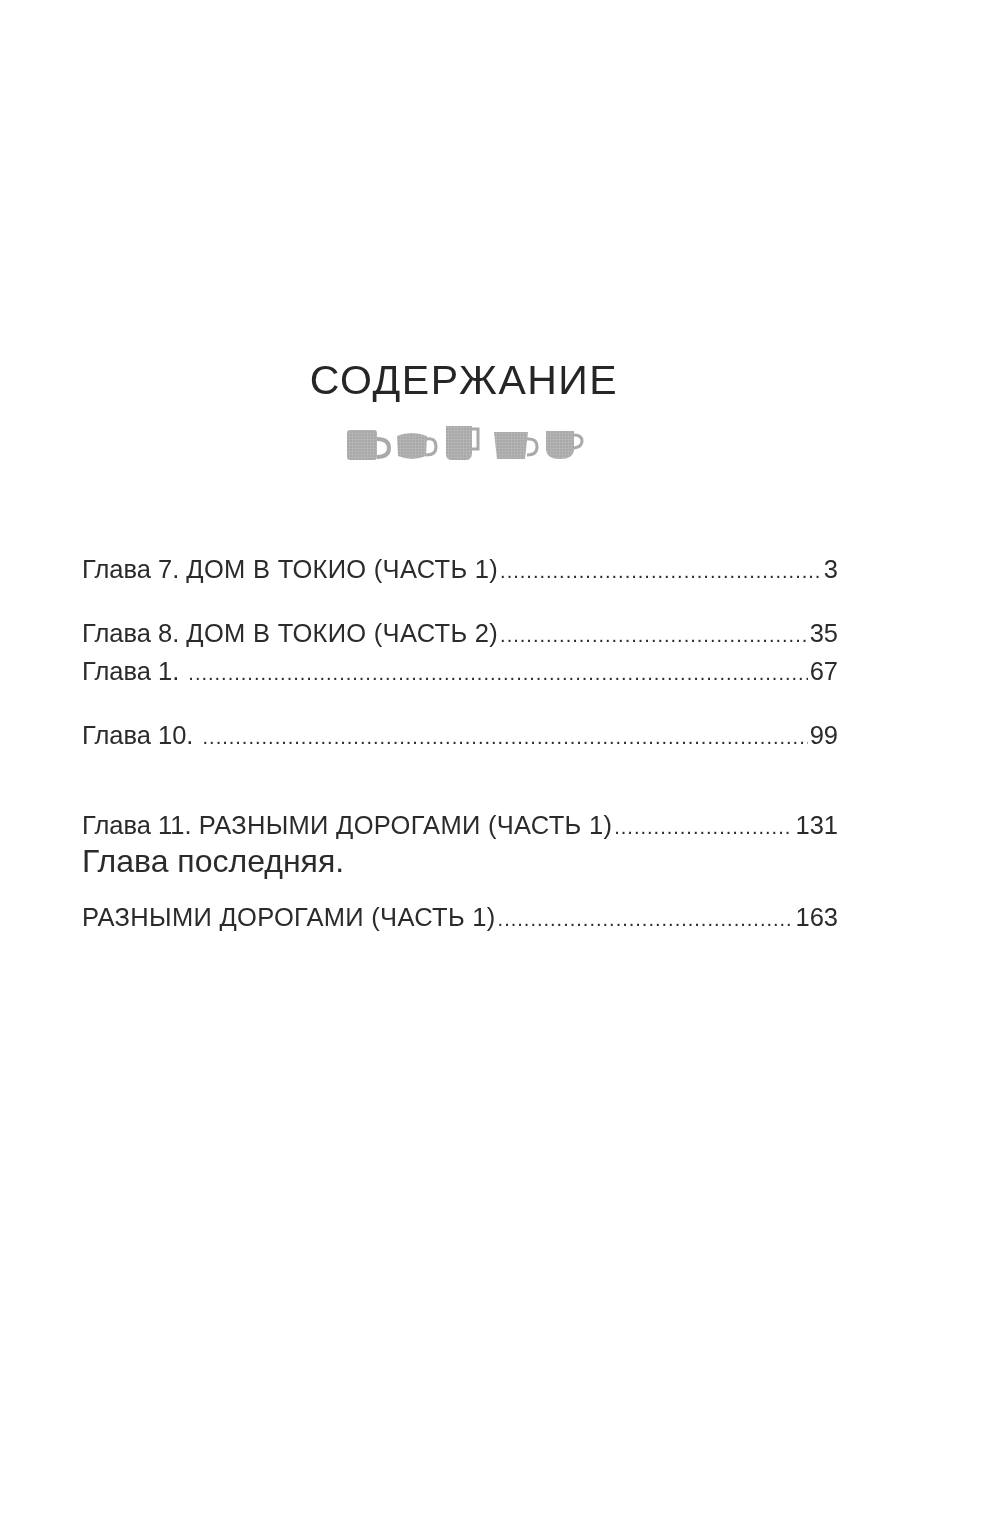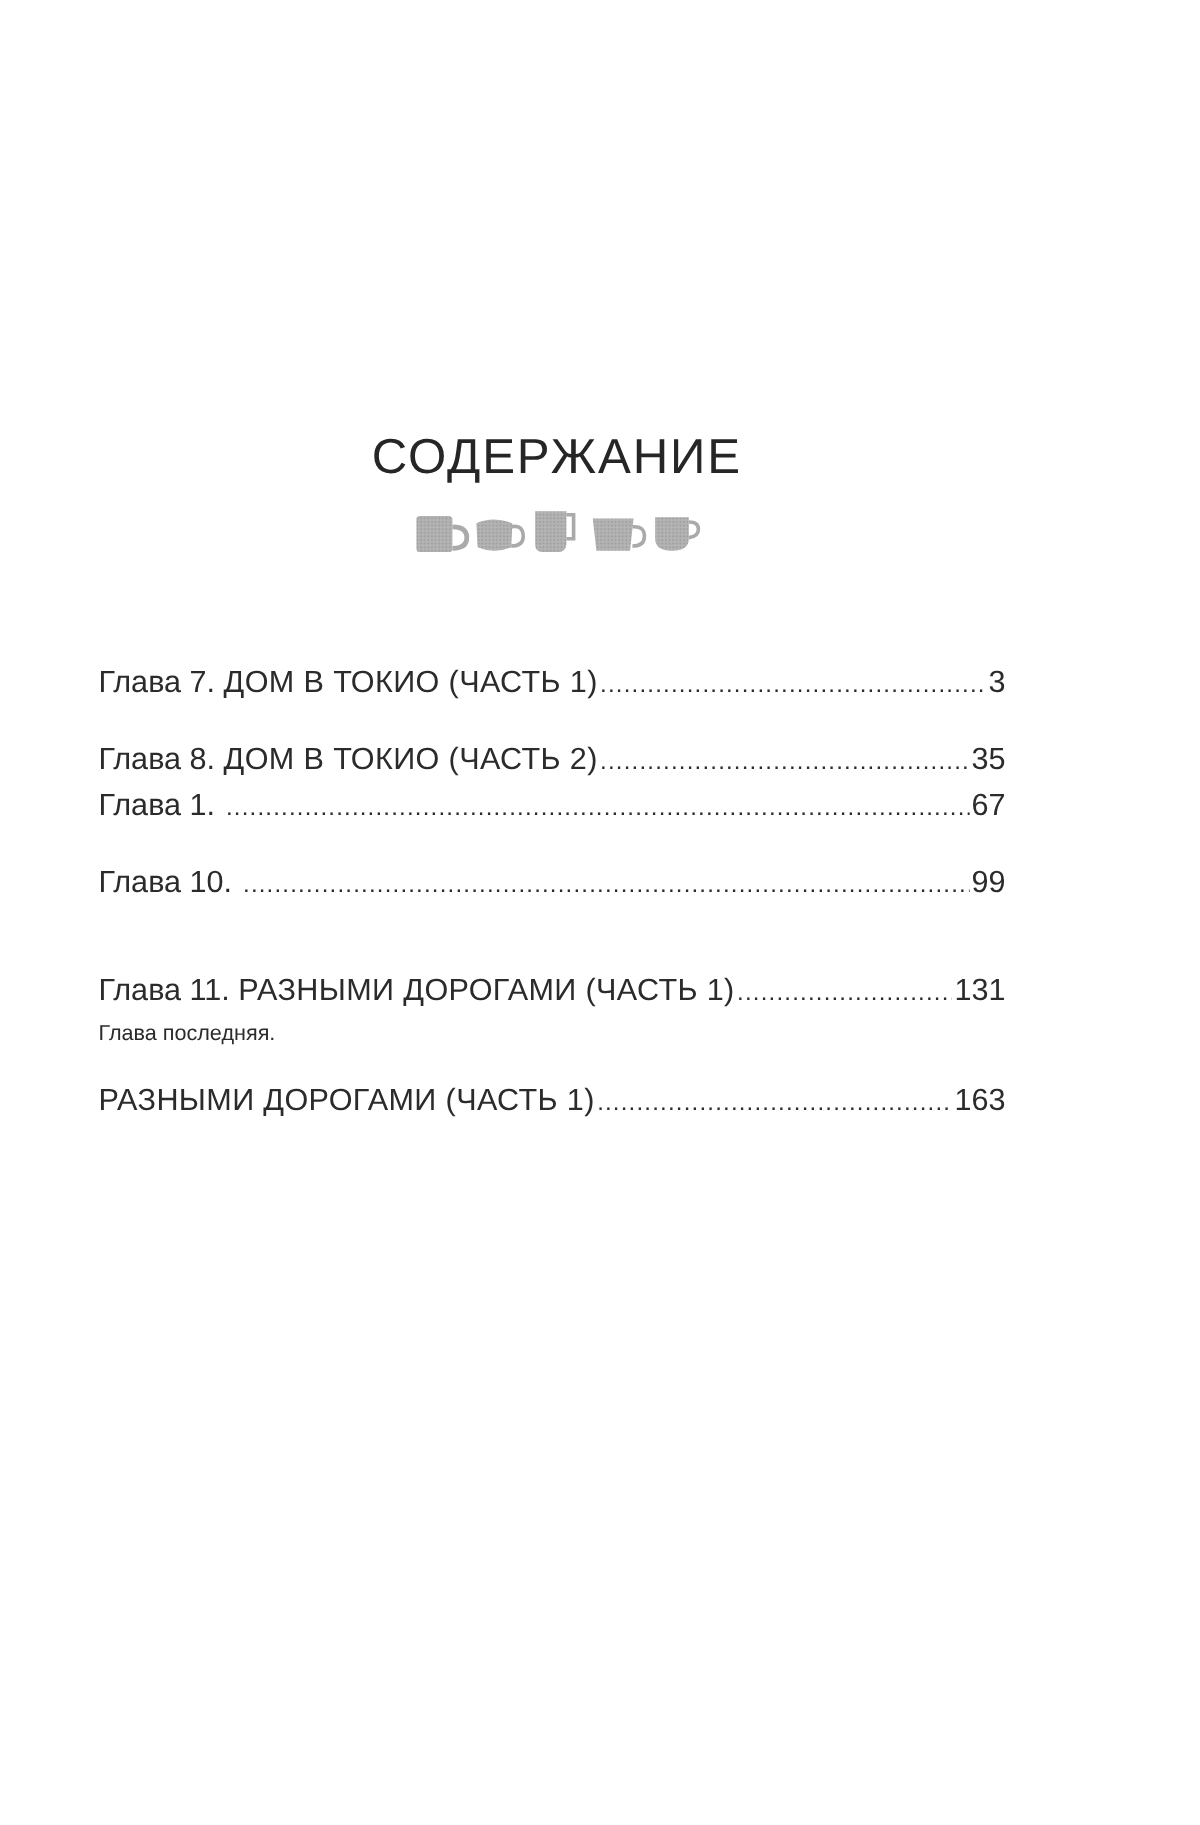--- a/index.html
+++ b/index.html
@@ -67,21 +67,21 @@
     .toc-row .leader::before {
       content: "..........................................................................................................................................................";
     }
     .toc-row .page-number {
       flex: 0 0 auto;
     }
     .toc-last {
       margin-top: -2px;
     }
     .toc-last .chapter-label-line {
-      font-size: 18px;
+      font-size: 32px;
       line-height: 30px;
       height: 30px;
       color: #2b2b2b;
     }
   </style>
 </head>
 <body>
 
 <h1 class="page-title">СОДЕРЖАНИЕ</h1>
 

